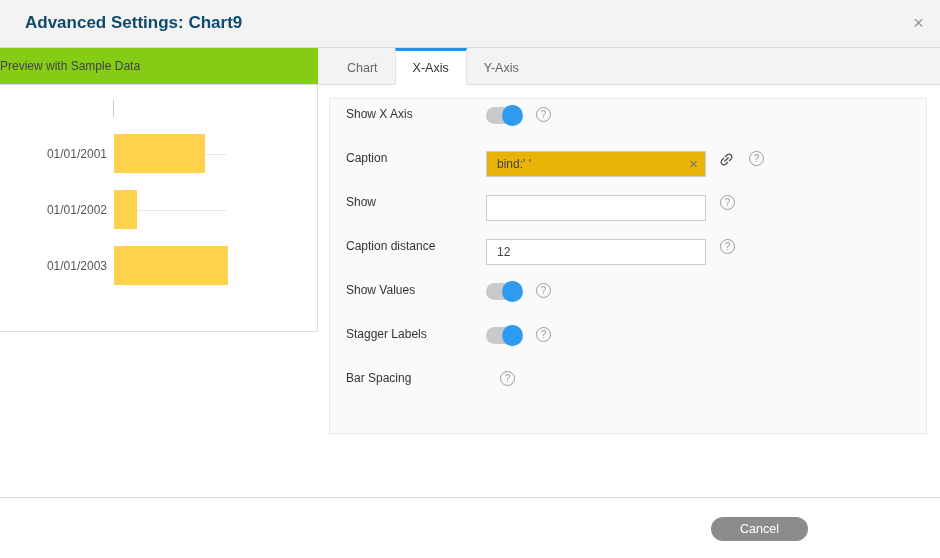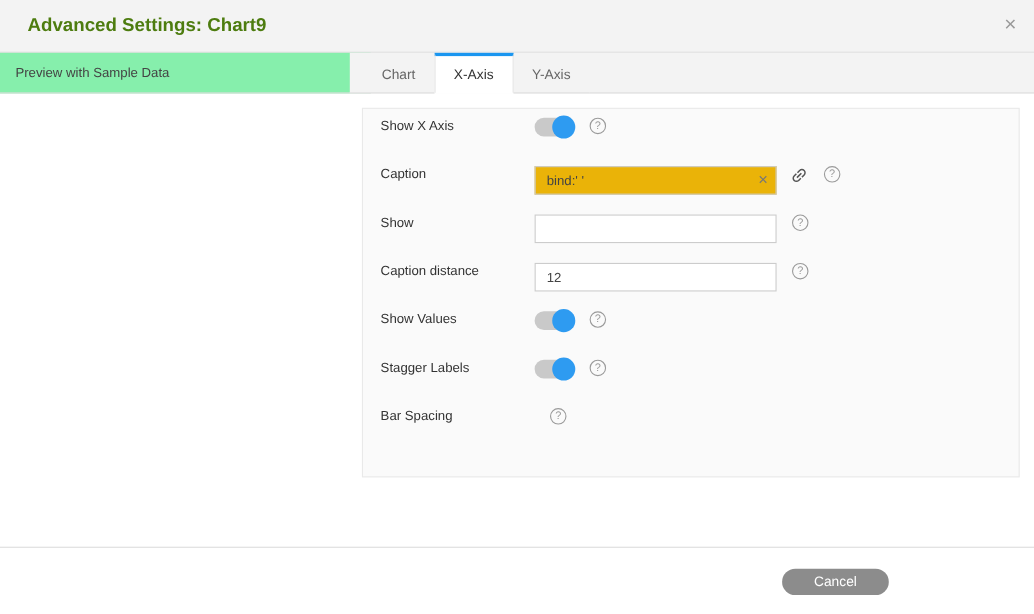--- a/index.html
+++ b/index.html
@@ -4,27 +4,27 @@
 <style>
   * { margin:0; padding:0; box-sizing:border-box; }
   html,body { width:940px; height:558px; }
   body { font-family:"Liberation Sans", sans-serif; background:#fff; position:relative; overflow:hidden; }
 
   .dialog { position:absolute; inset:0; background:#fff; }
 
   
   .title-bar { position:absolute; left:0; top:0; width:940px; height:48px;
     background:#f3f3f3; border-bottom:1px solid #ddd; }
-  .title-bar h1 { position:absolute; left:25px; top:13px; font-size:17px; font-weight:700; color:#4d7c0f; }
+  .title-bar h1 { position:absolute; left:25px; top:13px; font-size:17px; font-weight:700; color:#0c4a6e; }
   .close-x { position:absolute; right:16px; top:11px; font-size:19px; color:#999; cursor:pointer; line-height:24px; }
 
   
   .preview-header { position:absolute; left:0; top:48px; width:337px; height:37px;
-    background:#86efac; border-right:1px solid #ddd; border-bottom:1px solid #ddd;
-    display:flex; align-items:center; padding-left:14px; font-size:12px; color:#444; }
+    background:#84cc16; border-right:1px solid #ddd; border-bottom:1px solid #ddd;
+    display:flex; align-items:center; font-size:12px; color:#444; }
   .chart-area { position:absolute; left:0; top:86px; width:318px; height:246px;
     background:#fff; border-right:1px solid #ddd; border-bottom:1px solid #ddd; }
   .axis-stub { position:absolute; left:113px; top:14px; width:1px; height:17px; background:#ccc; }
   .gridline { position:absolute; left:113px; width:114px; height:1px; background:#e8e8e8; }
   .bar { position:absolute; left:114px; height:39px; }
   .cat-label { position:absolute; left:0; width:107px; height:16px; line-height:16px;
     text-align:right; font-size:12px; color:#555; }
 
   
   .tab-bar { position:absolute; left:318px; top:48px; width:622px; height:37px;
@@ -74,20 +74,34 @@
 
 <div class="dialog">
 
   <div class="title-bar">
     <h1>Advanced Settings: Chart9</h1>
     <span class="close-x">×</span>
   </div>
 
   <div class="preview-header">
     <span>Preview with Sample Data</span>
+  </div>
+  <div class="chart-area">
+    <div class="axis-stub"></div>
+    <div id="chart-plot">
+        <div class="gridline" style="top: 68px;"></div>
+        <div class="bar" style="top: 48px; background: rgb(255, 210, 77); width: 91px;"></div>
+        <div class="cat-label" style="top: 60px;">01/01/2001</div>
+        <div class="gridline" style="top: 124px;"></div>
+        <div class="bar" style="top: 104px; background: rgb(255, 210, 77); width: 23px;"></div>
+        <div class="cat-label" style="top: 116px;">01/01/2002</div>
+        <div class="gridline" style="top: 180px;"></div>
+        <div class="bar" style="top: 160px; background: rgb(255, 210, 77); width: 114px;"></div>
+        <div class="cat-label" style="top: 172px;">01/01/2003</div>
+      </div>
   </div>
 
   <div class="tab-bar">
     <div class="tab-spacer"></div>
     <div class="tab">
       <span>Chart</span>
     </div>
     <div class="tab active">
       <span>X-Axis</span>
     </div>

